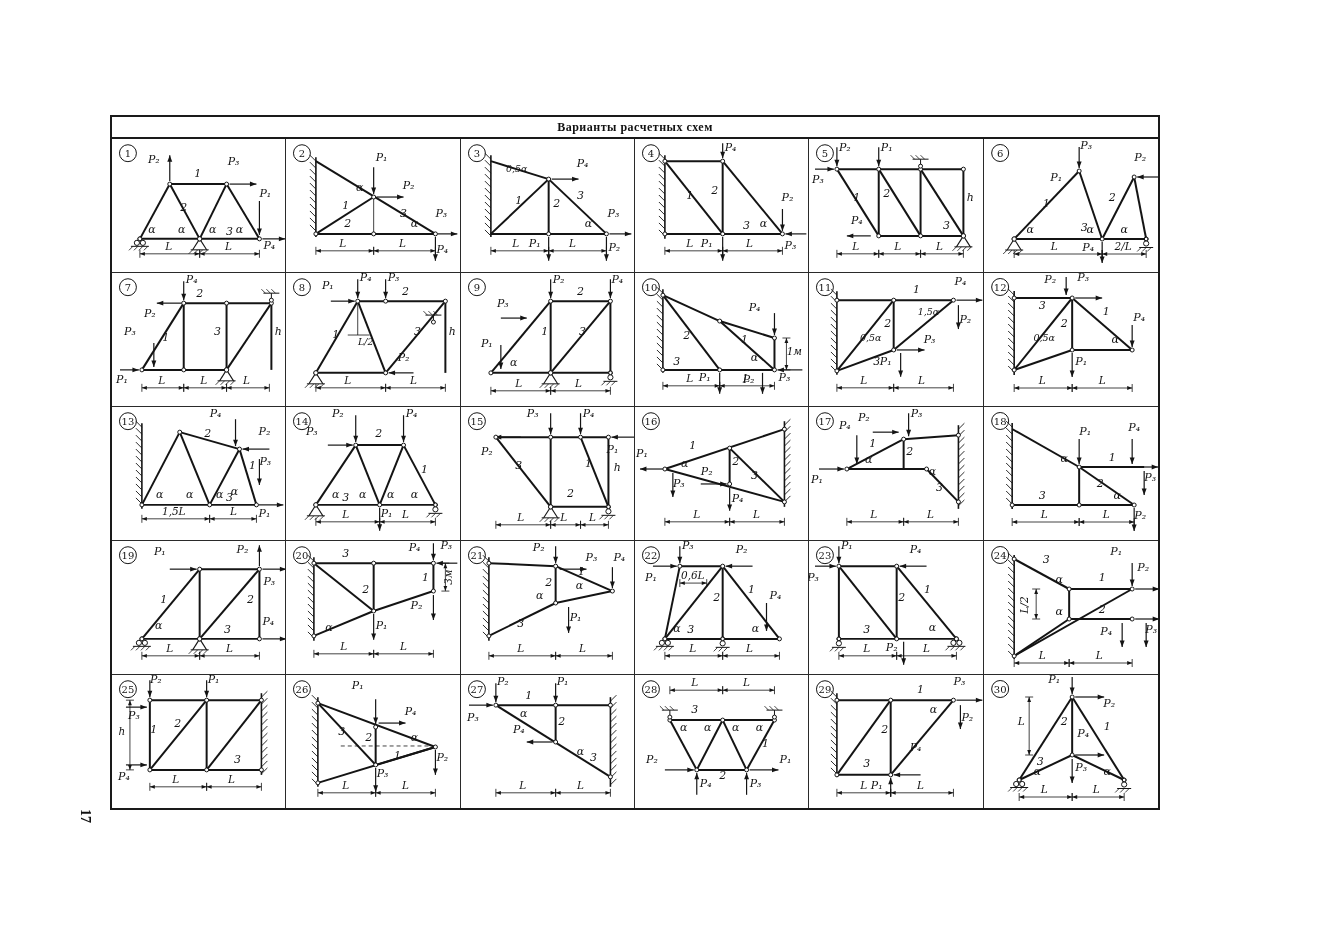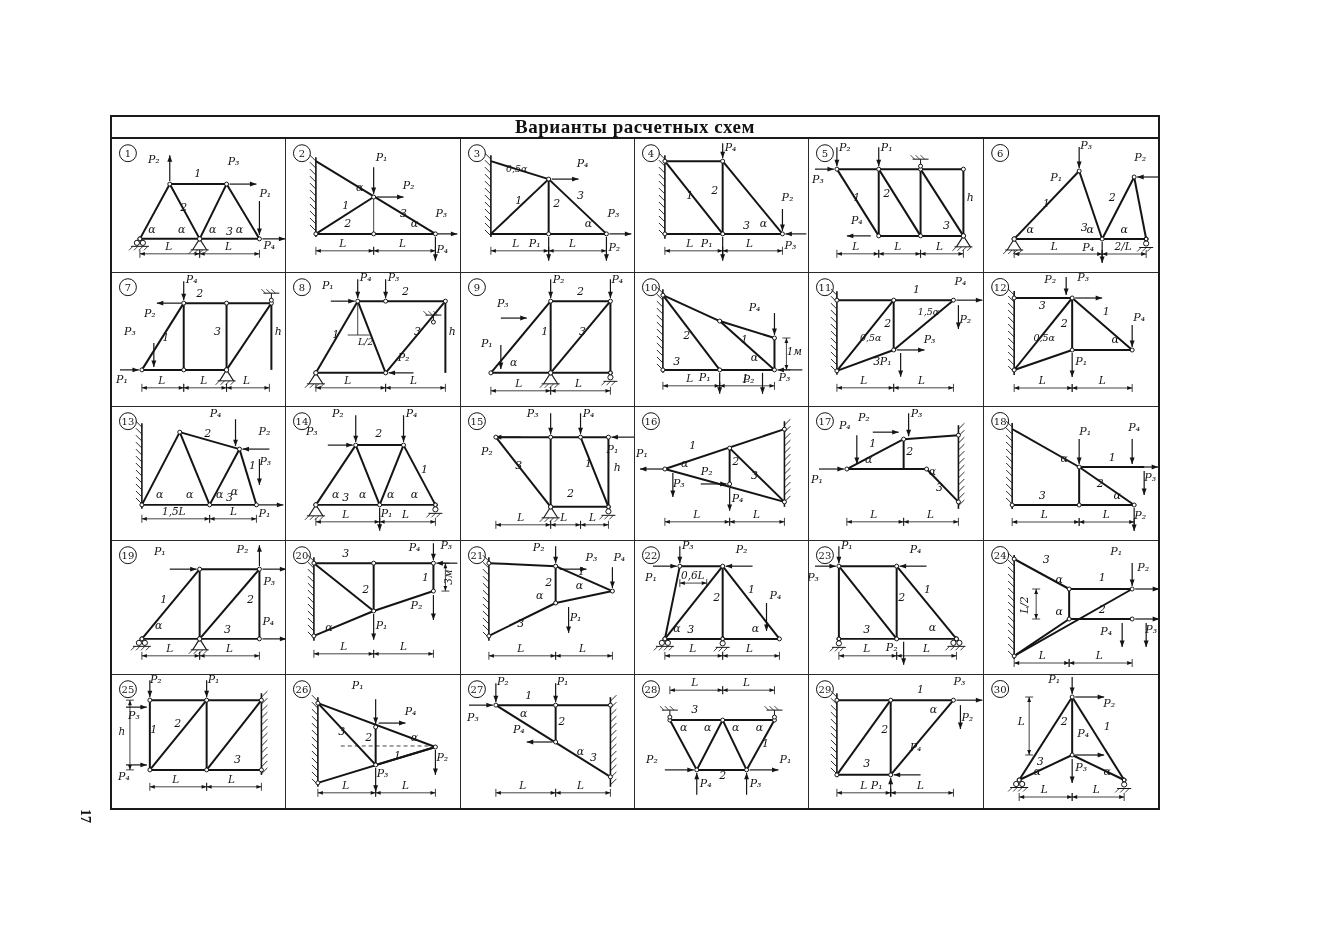--- a/index.html
+++ b/index.html
@@ -1,19 +1,19 @@
 <!DOCTYPE html>
 <html><head>
 <meta charset="utf-8">
 <style>
   html,body{margin:0;padding:0;background:#fff;}
   #page{position:relative;width:1336px;height:943px;background:#ffffff;overflow:hidden;
         font-family:"Liberation Serif", serif;color:#111;}
   #schemes-table{position:absolute;left:110px;top:115px;width:1046px;border:2px solid #1a1a1a;background:#fff;}
-  #table-header{height:20px;line-height:20px;text-align:center;font-weight:bold;font-size:19px;
+  #table-header{height:20px;line-height:20px;text-align:center;font-weight:bold;font-size:12px;
                 border-bottom:2px solid #1a1a1a;letter-spacing:.5px;}
   #grid{display:grid;grid-template-columns:repeat(6,1fr);}
   .cell{position:relative;height:133px;border-right:1px solid #2a2a2a;border-bottom:1px solid #2a2a2a;overflow:hidden;}
   .cell:nth-child(6n){border-right:none;}
   .cell:nth-child(n+25){border-bottom:none;}
   .cell svg{display:block;width:100%;height:100%;}
   #page-number{position:absolute;left:78px;top:808px;font-size:14px;font-weight:bold;
                transform:rotate(90deg);transform-origin:center;}
 </style>
 </head>

